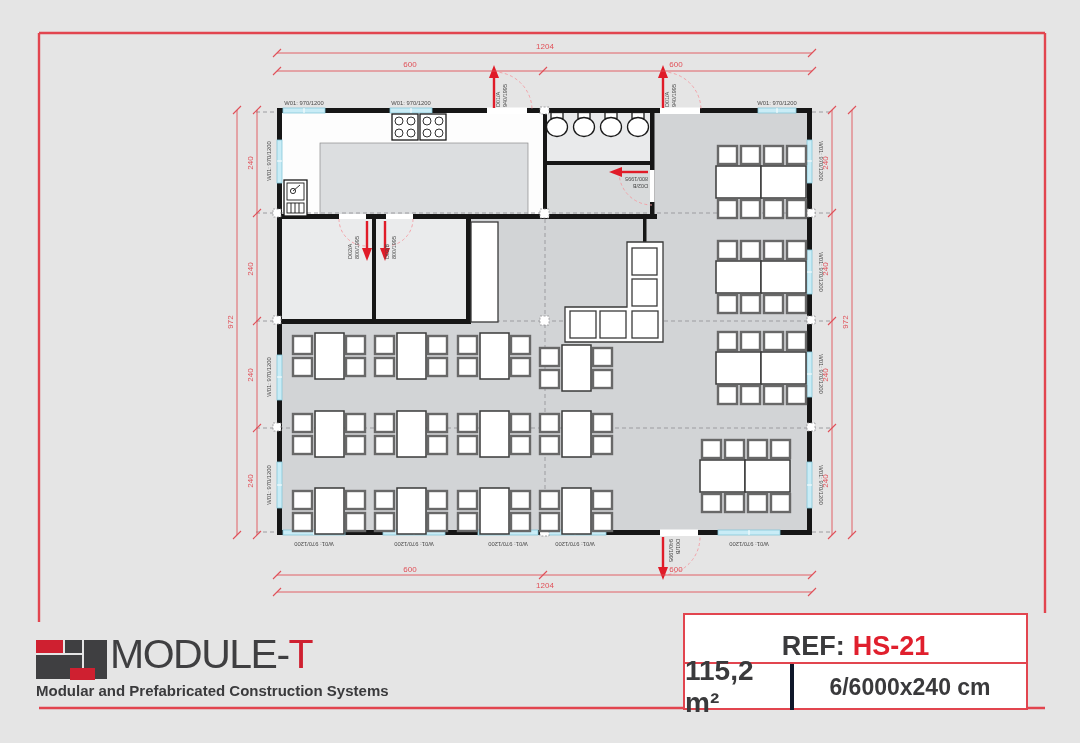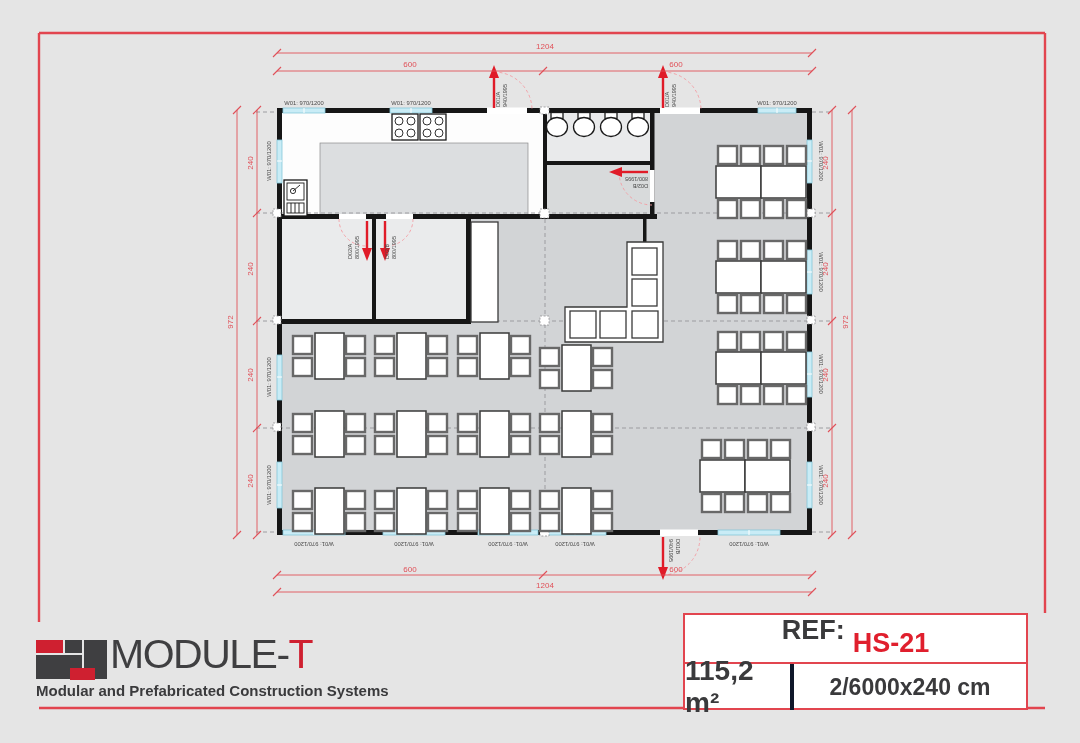--- a/index.html
+++ b/index.html
@@ -42,21 +42,21 @@
   .blk-d{background:#3f3f41;}
   .blk-r{background:#cf2030;}
   .logo-word{position:absolute;left:74px;top:-5px;width:245px;height:48px;
      font-size:41px;font-weight:400;letter-spacing:-1.5px;color:#3f3f41;white-space:nowrap;}
   .logo-word .accent{color:#cf2030;}
   .logo-tag{position:absolute;left:0px;top:46px;width:300px;font-size:15px;
      font-weight:700;color:#3a3a3c;white-space:nowrap;}
   .refbox{position:absolute;left:683px;top:613px;width:345px;height:97px;
      border:2px solid #e2454f;box-sizing:border-box;background:#fff;}
   .ref-r1{height:49px;border-bottom:2px solid #e2454f;box-sizing:border-box;
-     display:flex;align-items:flex-start;justify-content:center;
+     display:flex;align-items:flex-end;justify-content:center;
      font-size:27px;font-weight:700;color:#3a3a3c;}
   .ref-r1 .accent{color:#e01f2d;margin-left:8px;margin-top:13px;}
   .ref-r2{height:46px;display:flex;}
   .ref-c1{width:109px;border-right:4px solid #0f172a;box-sizing:border-box;
      display:flex;align-items:center;justify-content:center;
      font-size:28px;font-weight:700;color:#3a3a3c;}
   .ref-c2{flex:1;display:flex;align-items:center;justify-content:center;
      font-size:23px;font-weight:700;color:#3a3a3c;}
 </style>
 </head>
@@ -445,17 +445,17 @@
   <div class="logo-tag">Modular and Prefabricated Construction Systems</div>
 </div>
 
 <div class="refbox">
   <div class="ref-r1">
     <span>REF:</span>
     <span class="accent">HS-21</span>
   </div>
   <div class="ref-r2">
     <div class="ref-c1">115,2 m²</div>
-    <div class="ref-c2">2/6000x240 cm</div>
+    <div class="ref-c2">6/6000x240 cm</div>
   </div>
 </div>
 
 </div>
 
 </body></html>

